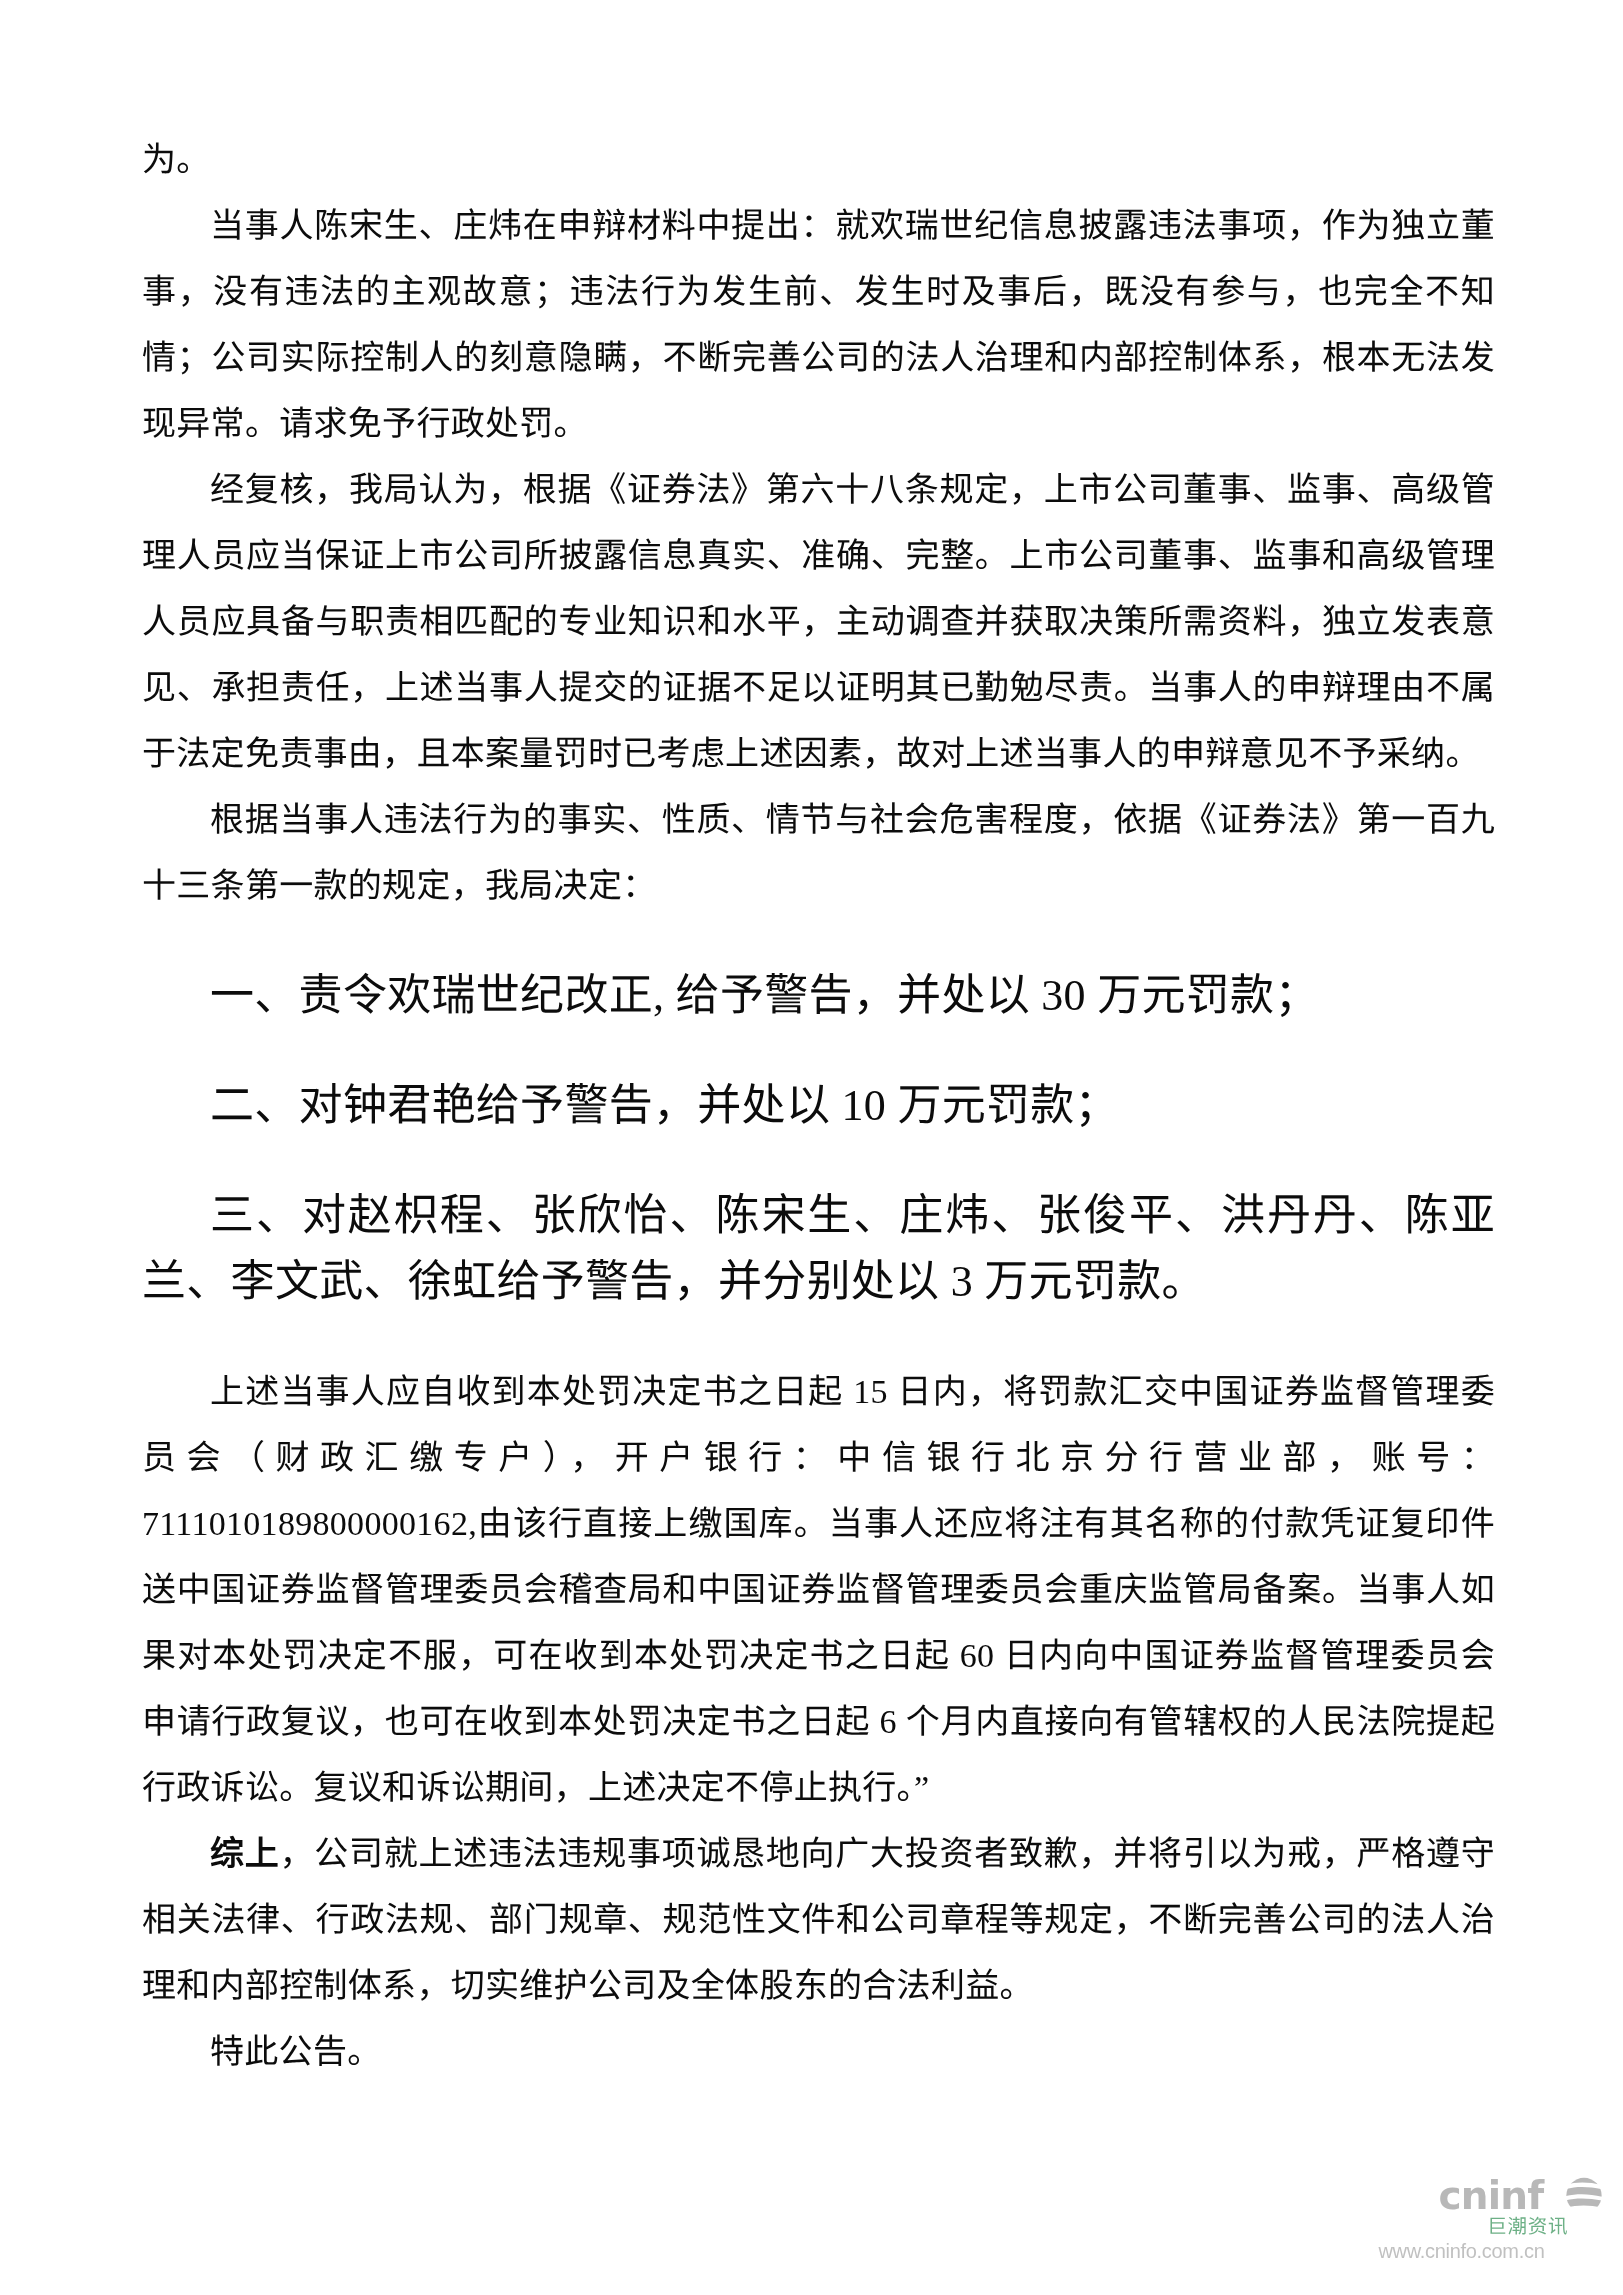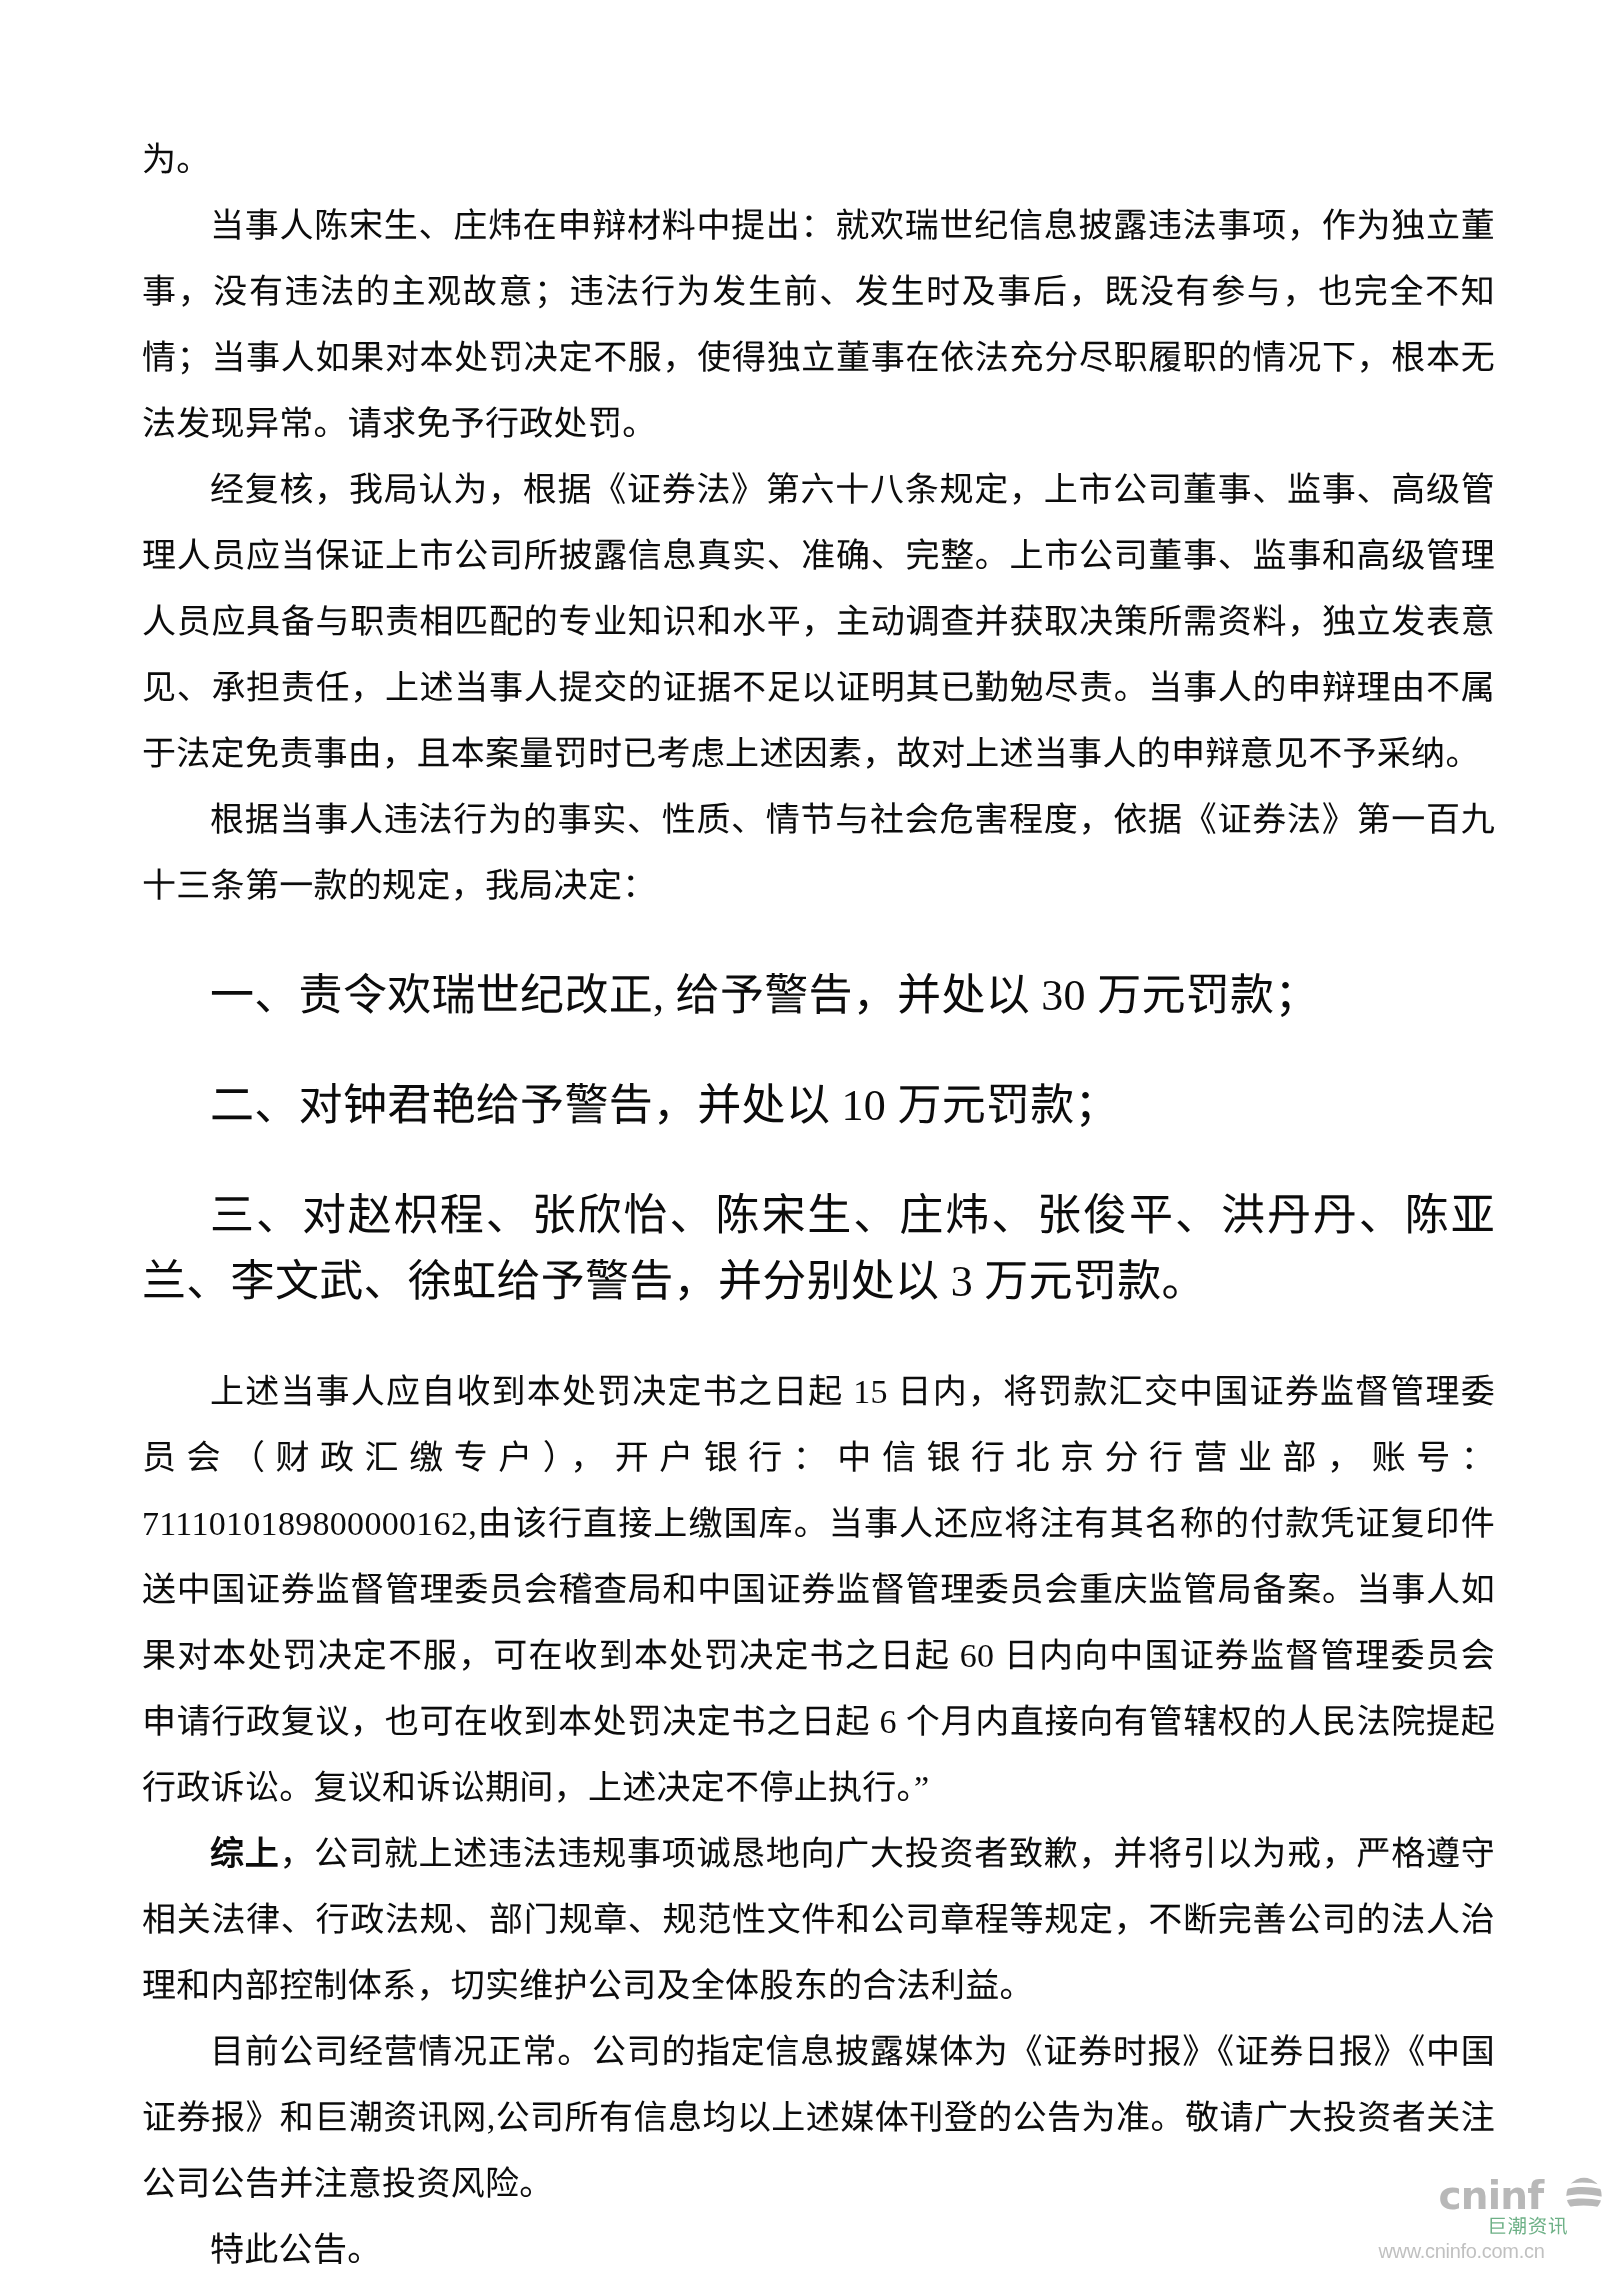--- a/index.html
+++ b/index.html
@@ -114,37 +114,36 @@
 </style>
 </head>
 <body>
 
 <div id="page">
 
   <div id="doc-body">
 
     <p class="para">为。</p>
 
-    <p class="para indent">当事人陈宋生、庄炜在申辩材料中提出：就欢瑞世纪信息披露违法事项，作为独立董事，没有违法的主观故意；违法行为发生前、发生时及事后，既没有参与，也完全不知情；当事人如果对本处罚决定不服，使得独立董事在依法充分尽职履职的情况下，根本无法发现异常。请求免予行政处罚。</p>
+    <p class="para indent">当事人陈宋生、庄炜在申辩材料中提出：就欢瑞世纪信息披露违法事项，作为独立董事，没有违法的主观故意；违法行为发生前、发生时及事后，既没有参与，也完全不知情；公司实际控制人的刻意隐瞒，不断完善公司的法人治理和内部控制体系，根本无法发现异常。请求免予行政处罚。</p>
 
     <p class="para indent">经复核，我局认为，根据《证券法》第六十八条规定，上市公司董事、监事、高级管理人员应当保证上市公司所披露信息真实、准确、完整。上市公司董事、监事和高级管理人员应具备与职责相匹配的专业知识和水平，主动调查并获取决策所需资料，独立发表意见、承担责任，上述当事人提交的证据不足以证明其已勤勉尽责。当事人的申辩理由不属于法定免责事由，且本案量罚时已考虑上述因素，故对上述当事人的申辩意见不予采纳。</p>
 
     <p class="para indent">根据当事人违法行为的事实、性质、情节与社会危害程度，依据《证券法》第一百九十三条第一款的规定，我局决定：</p>
 
     <p class="item"><span>一、</span><span>责令欢瑞世纪改正, 给予警告，并处以 30 万元罚款；</span></p>
 
     <p class="item"><span>二、</span><span>对钟君艳给予警告，并处以 10 万元罚款；</span></p>
 
     <p class="item"><span>三、</span><span>对赵枳程、张欣怡、陈宋生、庄炜、张俊平、洪丹丹、陈亚兰、李文武、徐虹给予警告，并分别处以 3 万元罚款。</span></p>
 
     <p class="para indent">上述当事人应自收到本处罚决定书之日起 15 日内，将罚款汇交中国证券监督管理委员会（财政汇缴专户），开户银行：中信银行北京分行营业部，账号：7111010189800000162,由该行直接上缴国库。当事人还应将注有其名称的付款凭证复印件送中国证券监督管理委员会稽查局和中国证券监督管理委员会重庆监管局备案。当事人如果对本处罚决定不服，可在收到本处罚决定书之日起 60 日内向中国证券监督管理委员会申请行政复议，也可在收到本处罚决定书之日起 6 个月内直接向有管辖权的人民法院提起行政诉讼。复议和诉讼期间，上述决定不停止执行。”</p>
 
     <p class="para indent"><span class="bold-lead">综上</span><span>，公司就上述违法违规事项诚恳地向广大投资者致歉，并将引以为戒，严格遵守相关法律、行政法规、部门规章、规范性文件和公司章程等规定，不断完善公司的法人治理和内部控制体系，切实维护公司及全体股东的合法利益。</span></p>
 
-    <p class="para indent">目前公司经营情况正常。公司的指定信息披露媒体为《证券时报》《证券日报》《中国证券报》和巨潮资讯网,公司所有信息均以上述媒体刊登的公告为准。敬请广大投资者关注公司公告并注意投资风险。</p>
 
     <p class="para indent">特此公告。</p>
 
   </div>
 
   <div id="cninfo-logo">
     <div class="logo-row">
       <span class="wordmark">cninf</span>
       <svg class="globe" viewBox="0 0 50 46">
         <defs>

